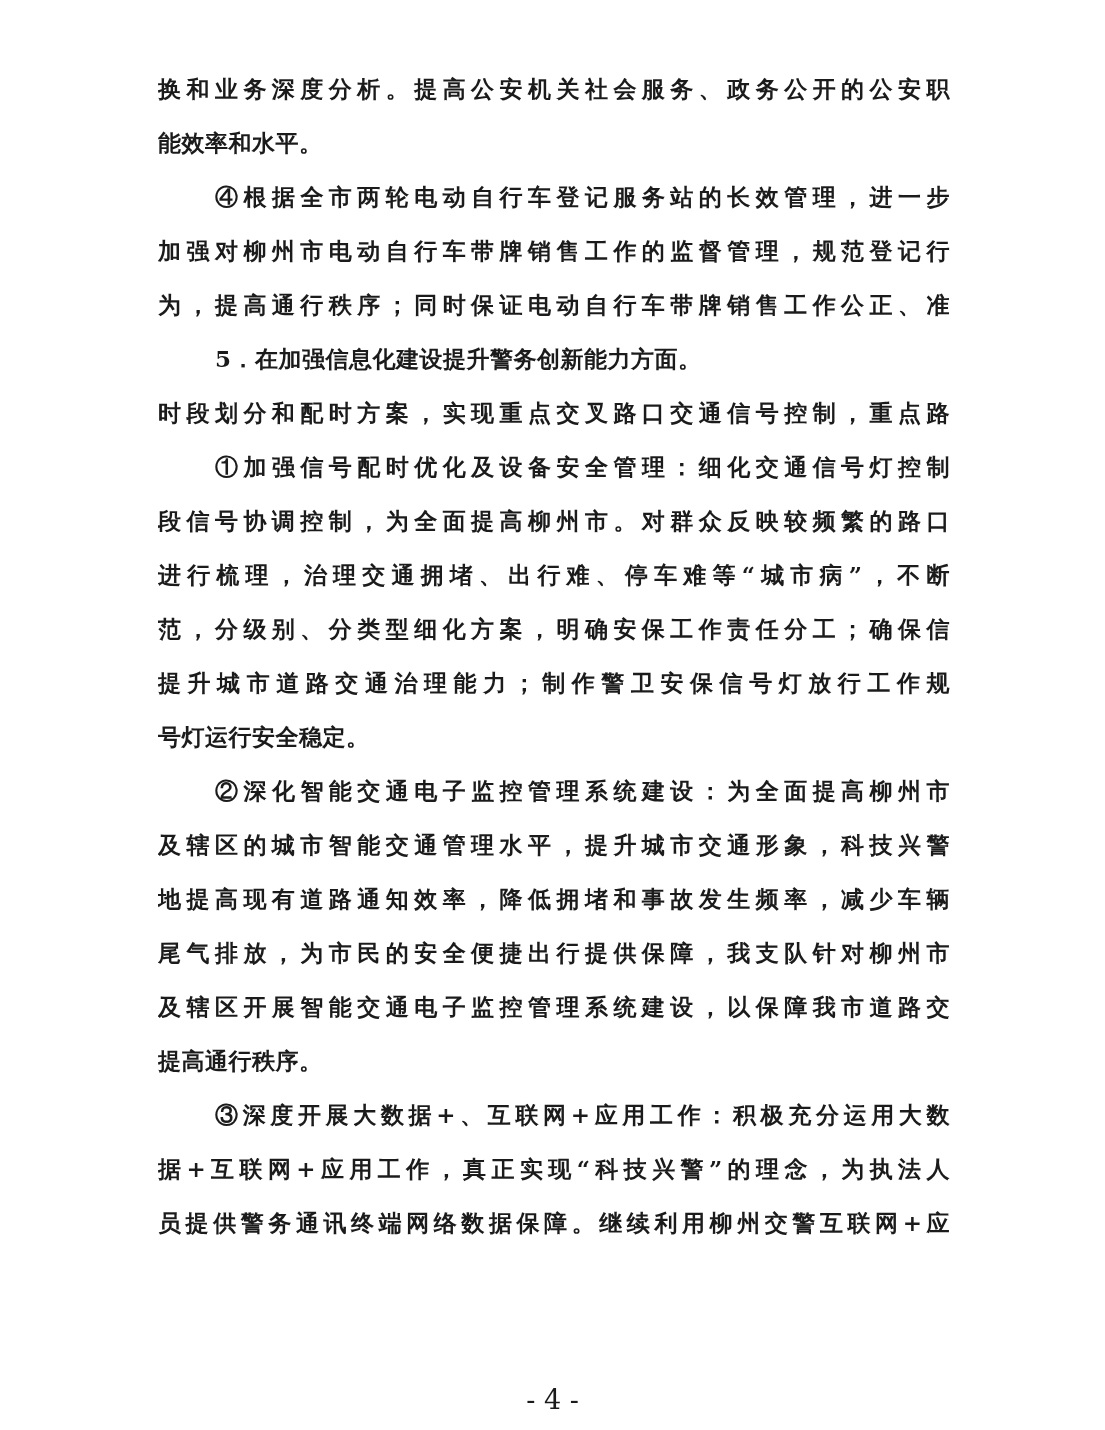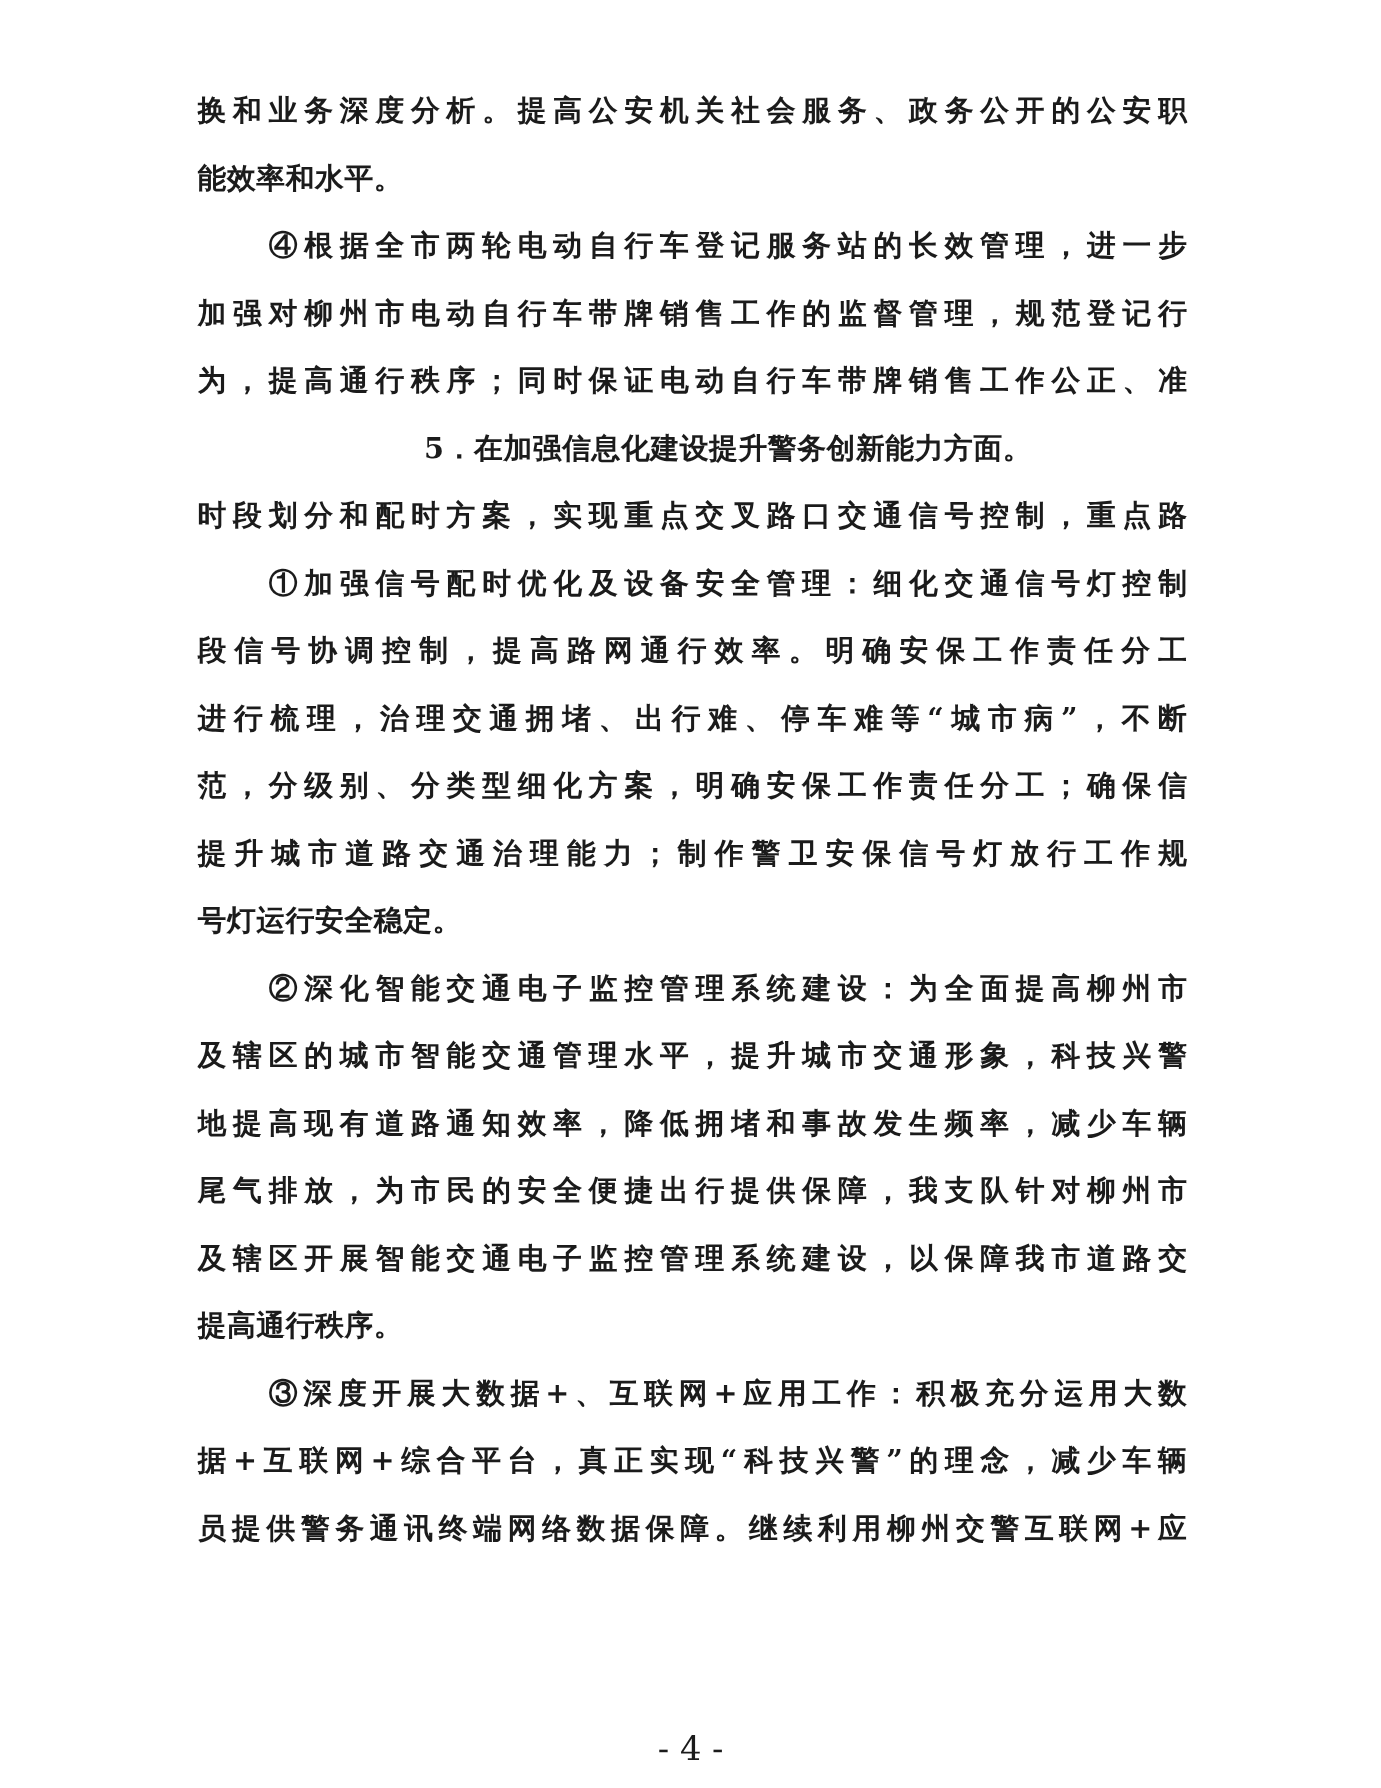--- a/index.html
+++ b/index.html
@@ -37,21 +37,20 @@
     font-weight: bold;
   }
   .line.j {
     white-space: normal;
     text-align: justify;
     text-align-last: justify;
     text-justify: inter-character;
   }
   .line.indent {
     padding-left: 57px;
-    text-align: center;
   }
   .footer {
     position: absolute;
     left: 0;
     top: 1380px;
     width: 100%;
     text-align: center;
     font-size: 27px;
     line-height: 40px;
     color: #1b1b1b;
@@ -75,38 +74,38 @@
       <div class="line j">为，提高通行秩序；同时保证电动自行车带牌销售工作公正、准</div>
     </div>
 
     <div class="para">
       <div class="line indent">5．在加强信息化建设提升警务创新能力方面。</div>
     </div>
 
     <div class="para">
       <div class="line j">时段划分和配时方案，实现重点交叉路口交通信号控制，重点路</div>
       <div class="line j indent">①加强信号配时优化及设备安全管理：细化交通信号灯控制</div>
-      <div class="line j">段信号协调控制，提高路网通行效率。明确安保工作责任分工</div>
+      <div class="line j">段信号协调控制，为全面提高柳州市。对群众反映较频繁的路口</div>
       <div class="line j">进行梳理，治理交通拥堵、出行难、停车难等“城市病”，不断</div>
       <div class="line j">范，分级别、分类型细化方案，明确安保工作责任分工；确保信</div>
       <div class="line j">提升城市道路交通治理能力；制作警卫安保信号灯放行工作规</div>
       <div class="line">号灯运行安全稳定。</div>
     </div>
 
     <div class="para">
       <div class="line j indent">②深化智能交通电子监控管理系统建设：为全面提高柳州市</div>
       <div class="line j">及辖区的城市智能交通管理水平，提升城市交通形象，科技兴警</div>
       <div class="line j">地提高现有道路通知效率，降低拥堵和事故发生频率，减少车辆</div>
       <div class="line j">尾气排放，为市民的安全便捷出行提供保障，我支队针对柳州市</div>
       <div class="line j">及辖区开展智能交通电子监控管理系统建设，以保障我市道路交</div>
       <div class="line">提高通行秩序。</div>
     </div>
 
     <div class="para">
       <div class="line j indent">③深度开展大数据+、互联网+应用工作：积极充分运用大数</div>
-      <div class="line j">据+互联网+综合平台，真正实现“科技兴警”的理念，减少车辆</div>
+      <div class="line j">据+互联网+应用工作，真正实现“科技兴警”的理念，为执法人</div>
       <div class="line j">员提供警务通讯终端网络数据保障。继续利用柳州交警互联网+应</div>
     </div>
 
   </div>
 
   <div class="footer">- 4 -</div>
 </div>
 
 </body></html>

